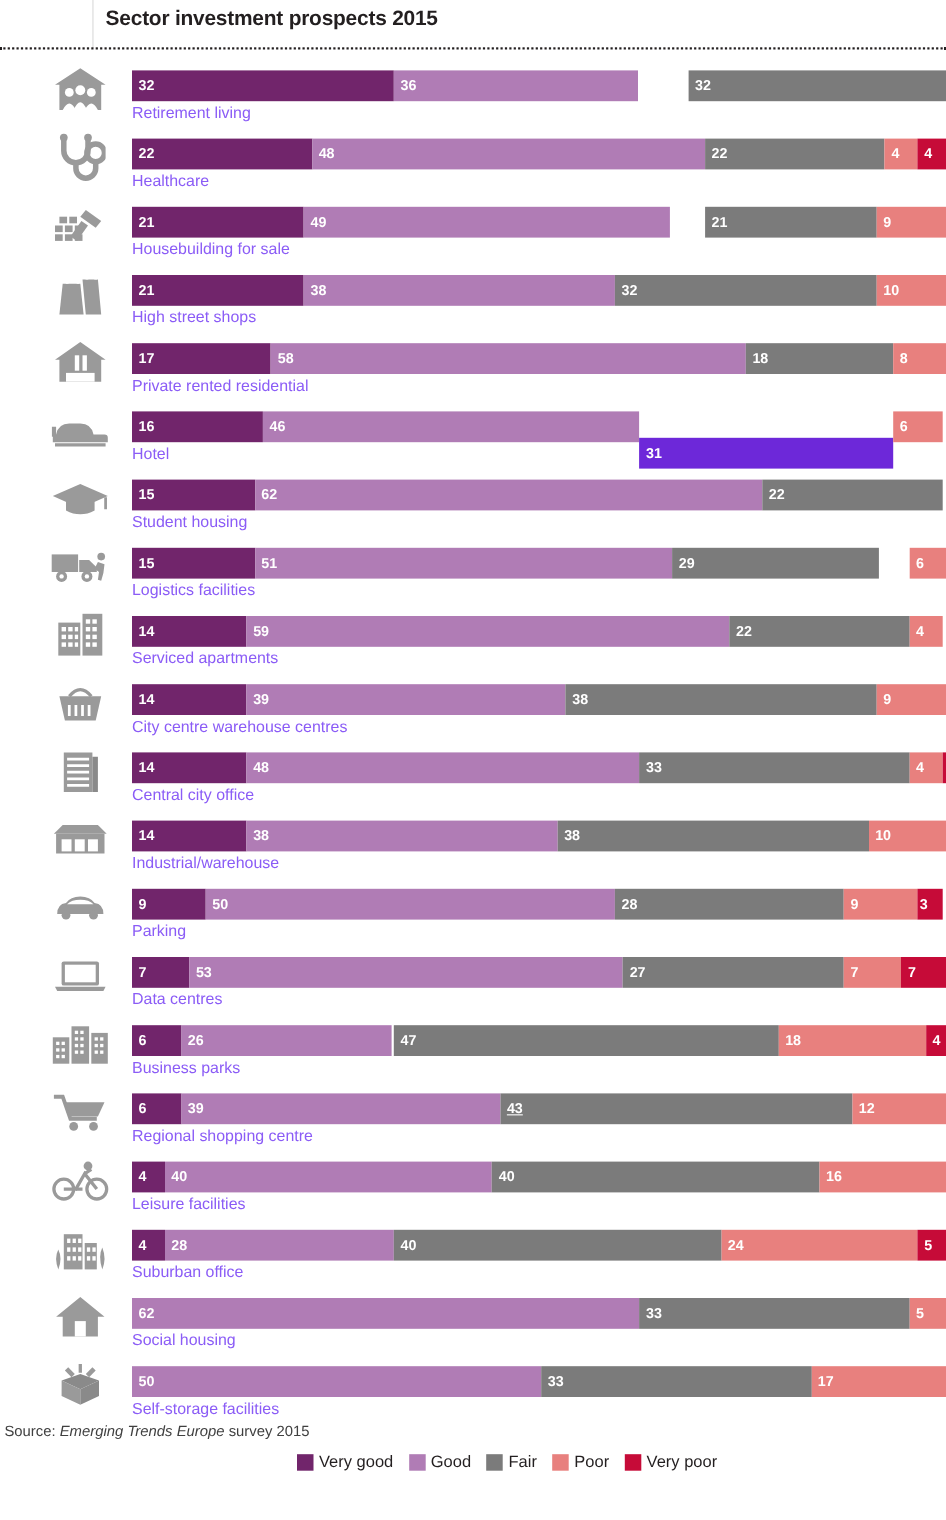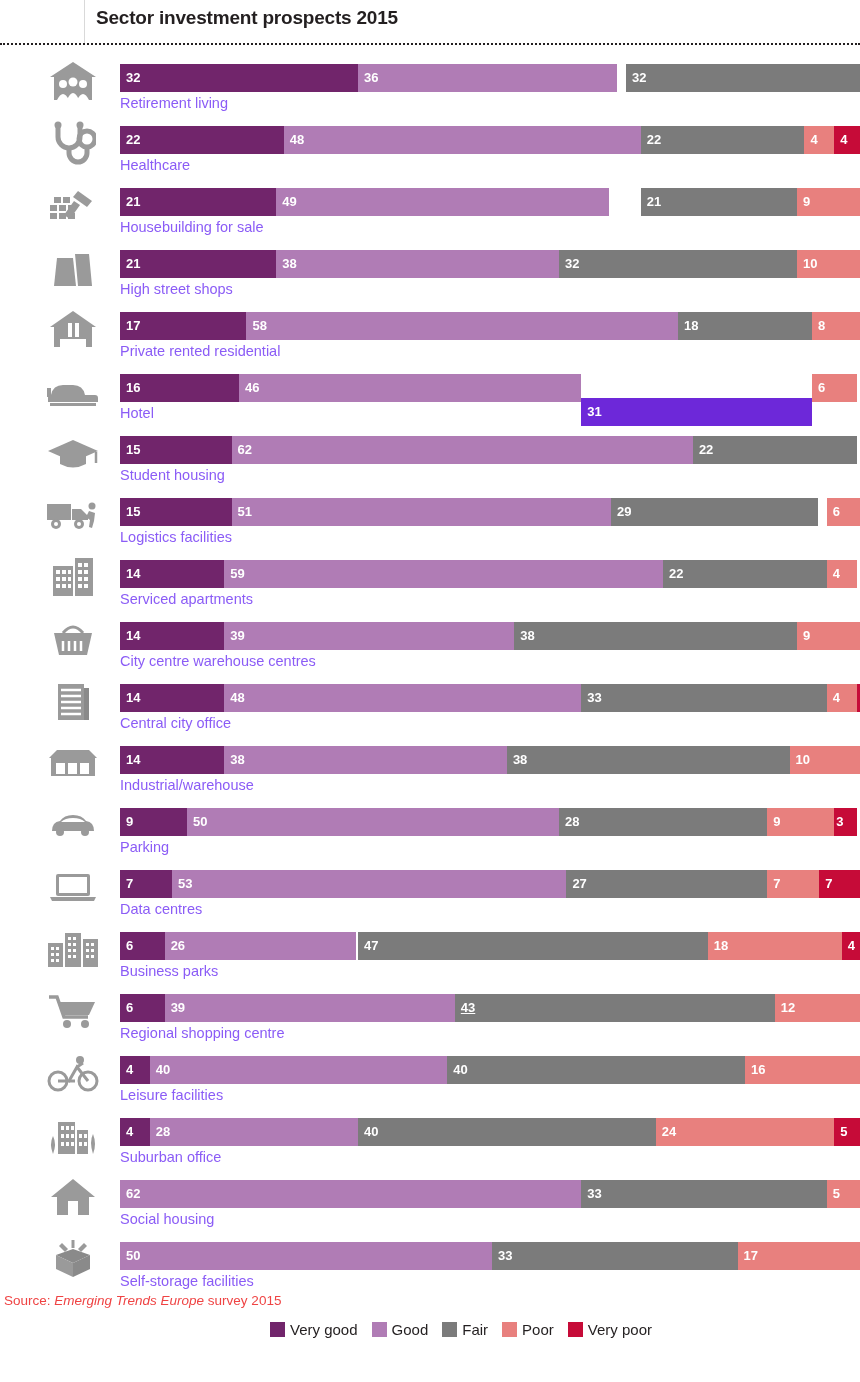--- a/index.html
+++ b/index.html
@@ -54,21 +54,21 @@
   .legend{
     position:absolute;left:96px;top:1318px;width:744px;height:22px;
     display:flex;align-items:center;justify-content:center;
   }
   .legend-item{display:flex;align-items:center;margin-right:14px;}
   .legend-swatch{width:15px;height:15px;margin-right:5px;}
   .legend-text{font-size:15px;color:#231f20;}
 
   
   .source{
-    position:absolute;left:4px;top:1293px;font-size:13.5px;color:#ef4444;
+    position:absolute;left:4px;top:1293px;font-size:13.5px;color:#404040;
   }
   .source em{font-style:italic;}
 </style>
 </head>
 <body>
 
 <div class="page">
 
   <div class="header">
     <div class="header-vline"></div>
@@ -84,21 +84,21 @@
             <circle cx="15" cy="24" r="4" fill="#fff"></circle>
             <circle cx="25" cy="22" r="4.5" fill="#fff"></circle>
             <circle cx="35" cy="24" r="4" fill="#fff"></circle>
             <path d="M9 40 q6-12 12 0 z" fill="#fff"></path>
             <path d="M19 40 q6-14 12 0 z" fill="#fff"></path>
             <path d="M29 40 q6-12 12 0 z" fill="#fff"></path>
           </svg>
         </div>
         <div class="bar-area">
           <div class="seg" style="left: 0px; width: 238.08px; background: rgb(113, 37, 107);">32</div>
-          <div class="seg" style="left: 238.08px; width: 259px; background: rgb(176, 124, 181);">36</div>
+          <div class="seg" style="left: 238.08px; width: 222px; background: rgb(176, 124, 181);">36</div>
           <div class="seg" style="left: 505.92px; width: 238.08px; background: rgb(123, 123, 123);">32</div>
         </div>
         <div class="row-label">Retirement living</div>
       </div>
       <div class="row">
         <div class="icon-cell">
           <svg width="46" height="44" viewBox="0 0 46 44">
             <path d="M8 4 v12 a11 11 0 0 0 22 0 V4" fill="none" stroke="#9a9a9a" stroke-width="5"></path>
             <circle cx="8" cy="4" r="3.5" fill="#9a9a9a"></circle>
             <circle cx="30" cy="4" r="3.5" fill="#9a9a9a"></circle>
@@ -220,21 +220,21 @@
             <circle cx="34" cy="26" r="2" fill="#fff"></circle>
             <g fill="#9a9a9a">
               <circle cx="47" cy="8" r="3.5"></circle>
               <path d="M44 13 l6 2 -1 8 -2 7 -3-1 1-7 -4-3z"></path>
             </g>
           </svg>
         </div>
         <div class="bar-area">
           <div class="seg" style="left: 0px; width: 111.6px; background: rgb(113, 37, 107);">15</div>
           <div class="seg" style="left: 111.6px; width: 379.44px; background: rgb(176, 124, 181);">51</div>
-          <div class="seg" style="left: 491.04px; width: 207px; background: rgb(123, 123, 123);">29</div>
+          <div class="seg" style="left: 491.04px; width: 188px; background: rgb(123, 123, 123);">29</div>
           <div class="seg" style="left: 706.8px; width: 44.64px; background: rgb(232, 128, 126);">6</div>
         </div>
         <div class="row-label">Logistics facilities</div>
       </div>
       <div class="row">
         <div class="icon-cell">
           <svg width="48" height="42" viewBox="0 0 48 42">
             <g fill="#9a9a9a">
               <rect x="4" y="10" width="20" height="30"></rect>
               <rect x="26" y="2" width="18" height="38"></rect>

